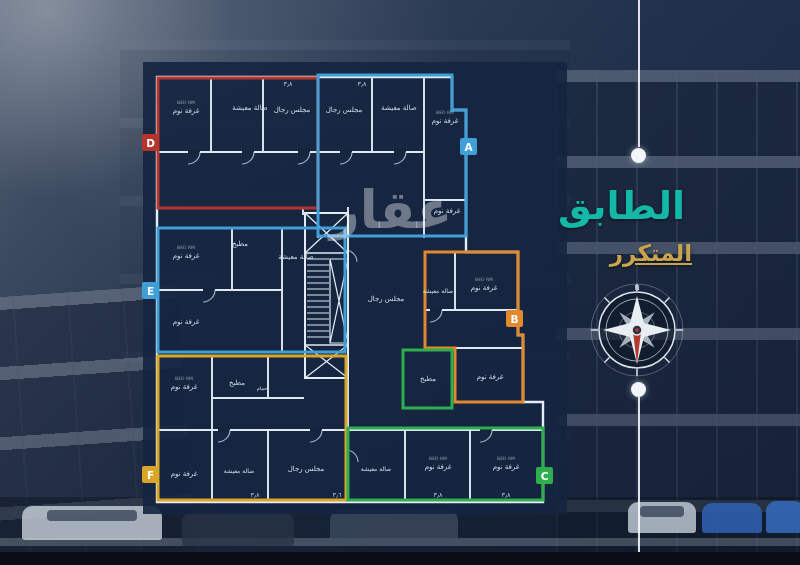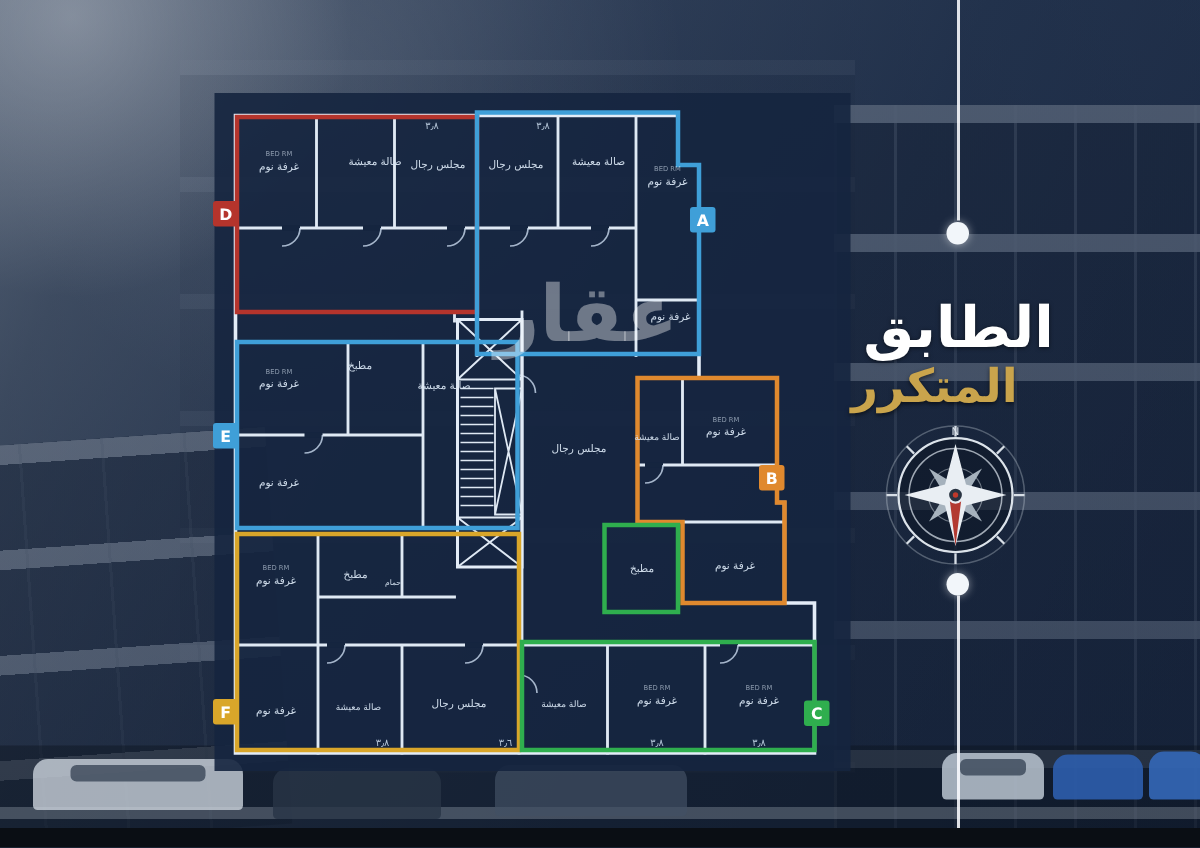--- a/index.html
+++ b/index.html
@@ -56,22 +56,22 @@
   .wm-brand{position:static;display:block;font-size:52px;font-weight:bold;line-height:1.05;color:rgba(255,255,255,.38);}
   .wm-site{position:static;display:block;font-size:20px;font-weight:bold;letter-spacing:.5px;color:rgba(255,255,255,.42);}
 
   
   .side-line{width:2px;background:rgba(250,252,255,.88);}
   .side-line-top{left:638px;top:0;height:147px;}
   .side-line-bottom{left:638px;top:397px;height:155px;}
   .side-dot{width:15px;height:15px;border-radius:50%;background:#f2f6fa;box-shadow:0 0 6px rgba(255,255,255,.5);}
   .side-dot-top{left:631px;top:148px;}
   .side-dot-bottom{left:631px;top:382px;}
-  .side-title-1{left:558px;top:196px;width:162px;text-align:center;font-size:38px;font-weight:bold;color:#ffffff;text-shadow:0 1px 3px rgba(0,0,0,.55);}
-  .side-title-2{left:542px;top:240px;width:162px;text-align:center;font-size:31px;font-weight:bold;color:#c9a44c;text-shadow:0 1px 3px rgba(0,0,0,.55);}
+  .side-title-1{left:558px;top:184px;width:162px;font-size:38px;font-weight:bold;color:#14b8a6;text-shadow:0 1px 3px rgba(0,0,0,.55);}
+  .side-title-2{left:570px;top:240px;width:162px;text-align:center;font-size:23px;font-weight:bold;color:#c9a44c;text-shadow:0 1px 3px rgba(0,0,0,.55);text-decoration:underline;}
   .compass{left:589px;top:282px;width:96px;height:96px;}
 </style>
 </head>
 <body>
 
 <div class="stage">
 
   <div class="bg-base"></div>
   <div class="bldg-mid"></div>
   <div class="bldg-left"></div>

